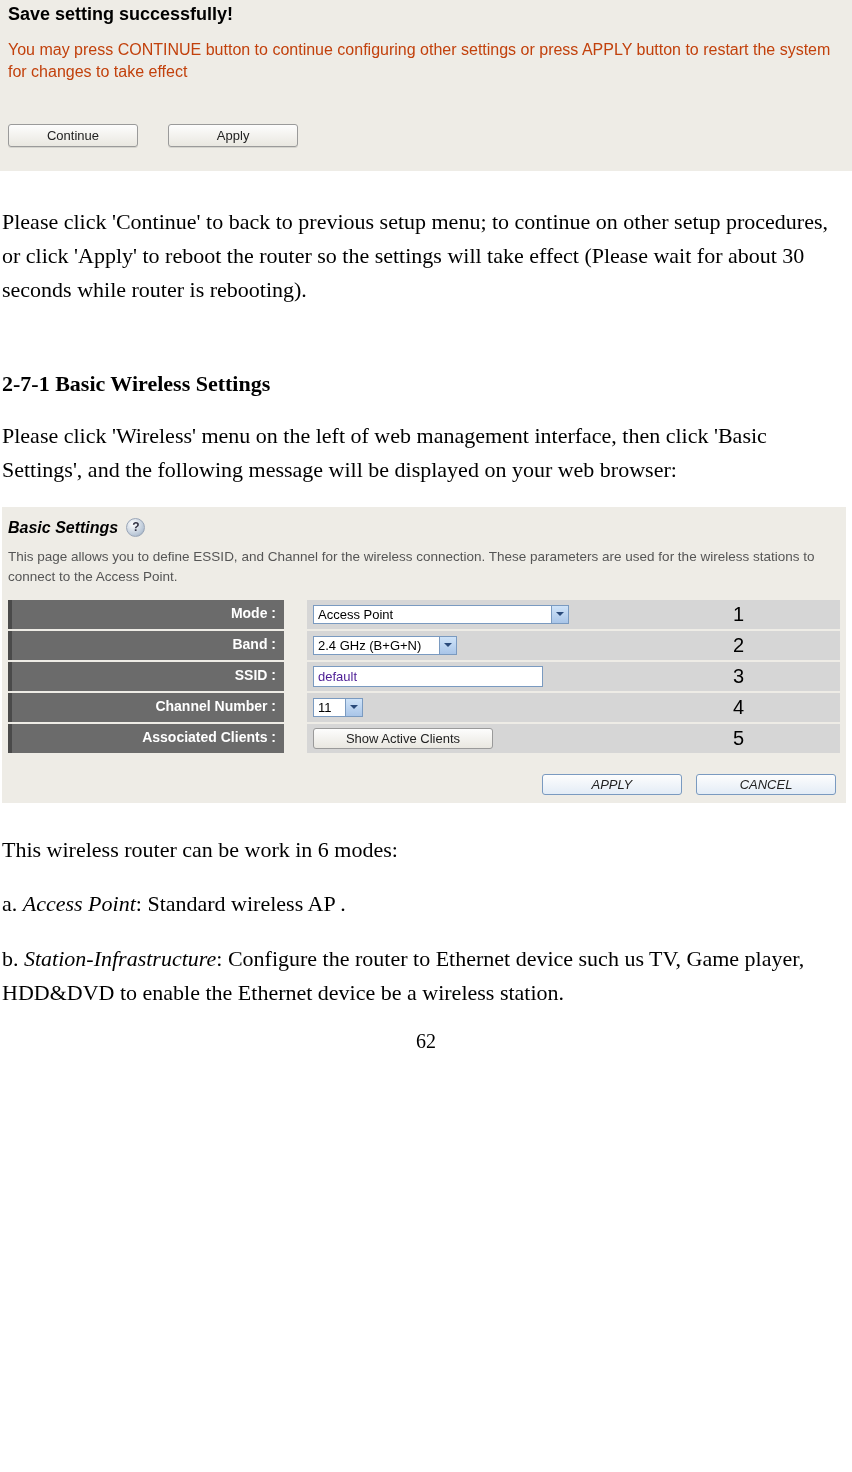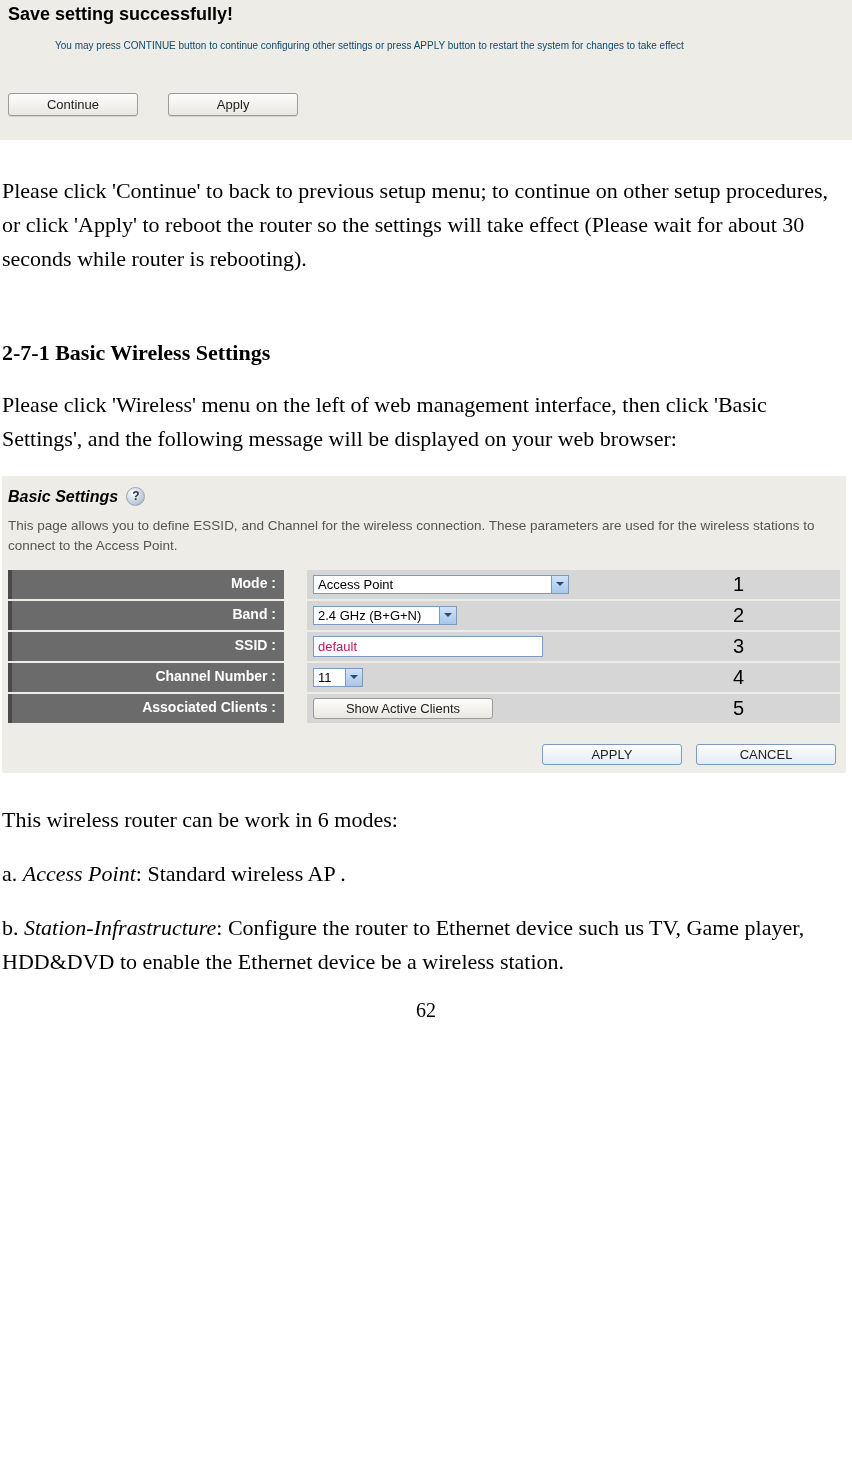--- a/index.html
+++ b/index.html
@@ -16,25 +16,24 @@
     padding: 4px 8px 24px 8px;
     font-family: Arial, sans-serif;
   }
   .scrshot1 .title {
     font-weight: bold;
     font-size: 18px;
     color: #000;
     margin-bottom: 14px;
   }
   .scrshot1 .subtext {
-    font-size: 10px;
-    color: #0c4a6e;
+    font-size: 16px;
+    color: #c2410c;
     line-height: 1.4;
     margin-bottom: 36px;
-    margin-left: 47px;
   }
   .winbtn {
     display: inline-block;
     min-width: 96px;
     text-align: center;
     font-size: 13px;
     font-family: Arial, sans-serif;
     padding: 3px 16px;
     background: linear-gradient(#fdfdfd, #e9e7e0);
     border: 1px solid #9a9a9a;
@@ -137,38 +136,39 @@
     border-top-color: #2a4a7a;
     margin-top: 3px;
   }
   .txtin {
     font-family: Arial, sans-serif;
     font-size: 13px;
     background: #fff;
     border: 1px solid #7a9ac0;
     padding: 2px 4px;
     width: 220px;
-    color: #be185d;
+    color: #4c1d95;
   }
   .winbtn2 {
     display: inline-block;
     min-width: 150px;
     text-align: center;
     font-size: 13px;
     font-family: Arial, sans-serif;
     padding: 2px 14px;
     background: linear-gradient(#fdfdfd, #e9e7e0);
     border: 1px solid #9a9a9a;
     border-radius: 3px;
     color: #222;
   }
   .footerbtns {
     text-align: right;
     margin-top: 16px;
     padding-right: 4px;
+    font-style: italic;
   }
   .footerbtns .winbtn3 {
     display: inline-block;
     min-width: 110px;
     text-align: center;
     font-size: 13px;
     font-family: Arial, sans-serif;
     padding: 2px 14px;
     background: linear-gradient(#fdfdfd, #e3ecf6);
     border: 1px solid #7a9ac0;

